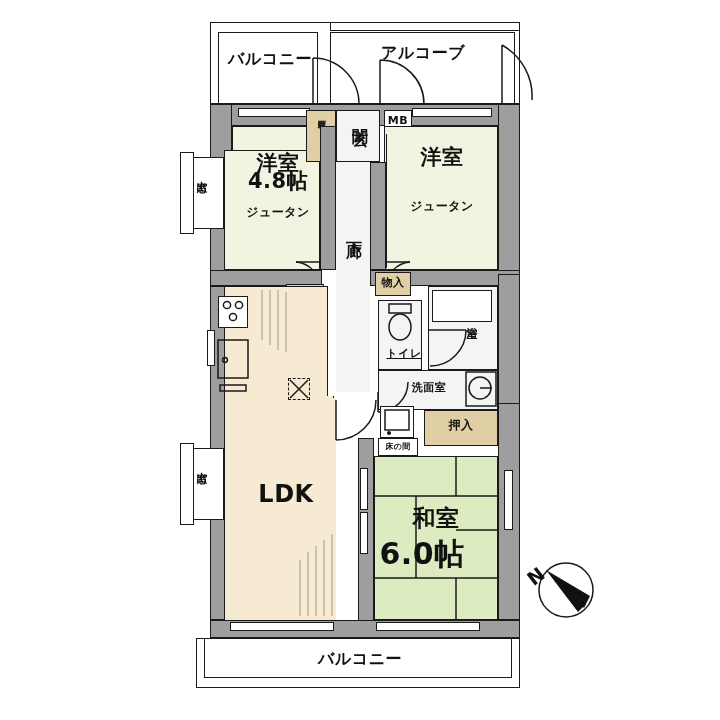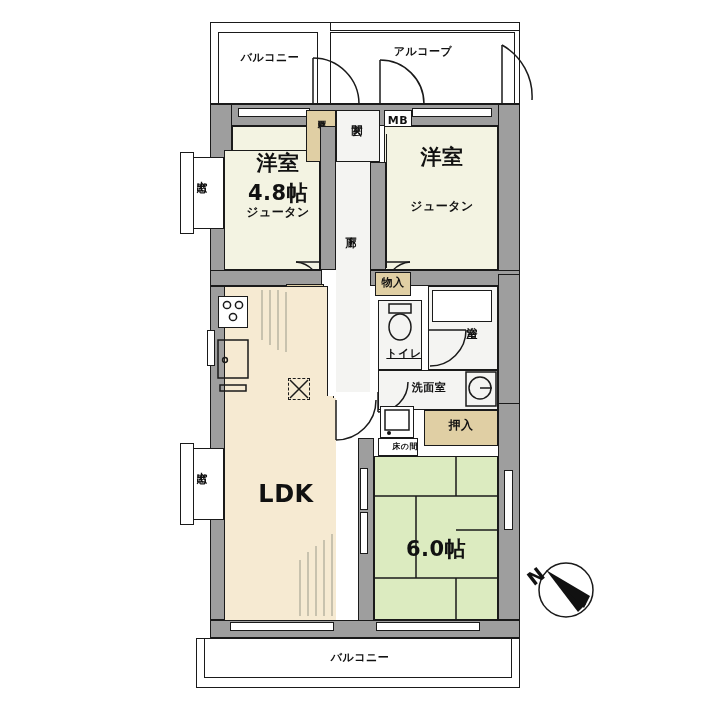--- a/index.html
+++ b/index.html
@@ -18,21 +18,21 @@
   .nofill{background:transparent;border:1.6px solid #1a1a1a;}
   .fixture{background:#ffffff;border:1.5px solid #1a1a1a;}
   .nb{border:none;}
   
   .lbl{position:absolute;color:#111;line-height:1.06;white-space:nowrap;
        text-align:center;font-weight:700;letter-spacing:.5px;}
   .vert{writing-mode:vertical-rl;text-orientation:upright;white-space:nowrap;
         line-height:1.0;}
   .big{font-size:21px;}
   .mid{font-size:12px;}
-  .sm{font-size:11px;}
+  .sm{font-size:16px;font-family:Liberation Mono, monospace;}
   .xs{font-size:11px;}
   .tiny{font-size:8px;}
   svg{position:absolute;overflow:visible;}
   .arc{fill:none;stroke:#1a1a1a;stroke-width:1.5;}
   .ln{stroke:#1a1a1a;stroke-width:1.5;fill:none;}
   .lnf{stroke:#9a9a8a;stroke-width:1;fill:none;}
   .blk{fill:#111;}
 </style>
 </head>
 <body>
@@ -59,21 +59,21 @@
   <div class="abs wall" style="left:210px;top:104px;width:310px;height:22px;"></div>
   <div class="abs wall" style="left:210px;top:104px;width:22px;height:190px;"></div>
   <div class="abs wall" style="left:498px;top:104px;width:22px;height:170px;"></div>
 
   <div class="abs plainbox" style="left:238px;top:108px;width:72px;height:9px;"></div>
   <div class="abs plainbox" style="left:412px;top:108px;width:80px;height:9px;"></div>
 
   <div class="abs room-w" style="left:232px;top:126px;width:88px;height:144px;"></div>
   <div class="abs room-w" style="left:224px;top:150px;width:96px;height:120px;"></div>
   <div class="lbl big" style="left:232px;top:152px;width:92px;">洋室</div>
-  <div class="lbl big" style="left:232px;top:182px;width:92px;">4.8帖</div>
+  <div class="lbl big" style="left:232px;top:170px;width:92px;">4.8帖</div>
   <div class="lbl mid" style="left:228px;top:206px;width:100px;">ジュータン</div>
 
   <div class="abs plainbox" style="left:184px;top:157px;width:40px;height:72px;background:#fff;"></div>
   <div class="abs nofill" style="left:180px;top:152px;width:14px;height:82px;background:#fff;"></div>
   <div class="lbl xs vert" style="left:196px;top:172px;">出窓</div>
 
   <div class="abs closet" style="left:306px;top:110px;width:30px;height:52px;"></div>
   <div class="lbl tiny vert" style="left:317px;top:114px;">下駄箱</div>
 
   <div class="abs room-white" style="left:336px;top:110px;width:44px;height:52px;"></div>
@@ -175,32 +175,33 @@
   <div class="abs fixture" style="left:380px;top:406px;width:34px;height:32px;"></div>
   <svg style="left:0;top:0;width:720px;height:720px;">
     <rect class="ln" x="385" y="410" width="24" height="20" fill="#fff"></rect>
     <circle class="blk" cx="389" cy="433" r="2"></circle>
   </svg>
 
   <div class="abs closet" style="left:424px;top:410px;width:74px;height:36px;"></div>
   <div class="lbl mid" style="left:424px;top:419px;width:74px;">押入</div>
 
   <div class="abs plainbox" style="left:378px;top:438px;width:40px;height:18px;"></div>
-  <div class="lbl tiny" style="left:378px;top:443px;width:40px;text-align:right;">床の間</div>
+  <div class="lbl tiny" style="left:378px;top:443px;width:40px;">床の間</div>
 
   <div class="abs room-tatami" style="left:374px;top:456px;width:124px;height:164px;"></div>
   <svg style="left:0;top:0;width:720px;height:720px;">
     <path class="ln" d="M374,496 L498,496"></path>
     <path class="ln" d="M374,578 L498,578"></path>
     <path class="ln" d="M416,496 L416,578"></path>
     <path class="ln" d="M456,456 L456,496"></path>
     <path class="ln" d="M456,578 L456,620"></path>
     <path class="ln" d="M456,530 L498,530"></path>
   </svg>
-  <div class="lbl big" style="left:382px;top:538px;width:108px;font-size:21px;">6.0帖</div>
+  <div class="lbl big" style="left:382px;top:506px;width:108px;font-size:23px;">和室</div>
+  <div class="lbl big" style="left:368px;top:538px;width:108px;font-size:30px;">6.0帖</div>
 
   <div class="abs wall" style="left:358px;top:438px;width:16px;height:184px;"></div>
   <div class="abs plainbox" style="left:360px;top:468px;width:8px;height:42px;"></div>
   <div class="abs plainbox" style="left:360px;top:512px;width:8px;height:42px;"></div>
 
   <div class="abs wall" style="left:498px;top:396px;width:22px;height:224px;"></div>
   <div class="abs wall" style="left:210px;top:620px;width:310px;height:18px;"></div>
   <div class="abs wall" style="left:498px;top:274px;width:22px;height:130px;"></div>
 
   <div class="abs plainbox" style="left:230px;top:622px;width:104px;height:9px;"></div>

